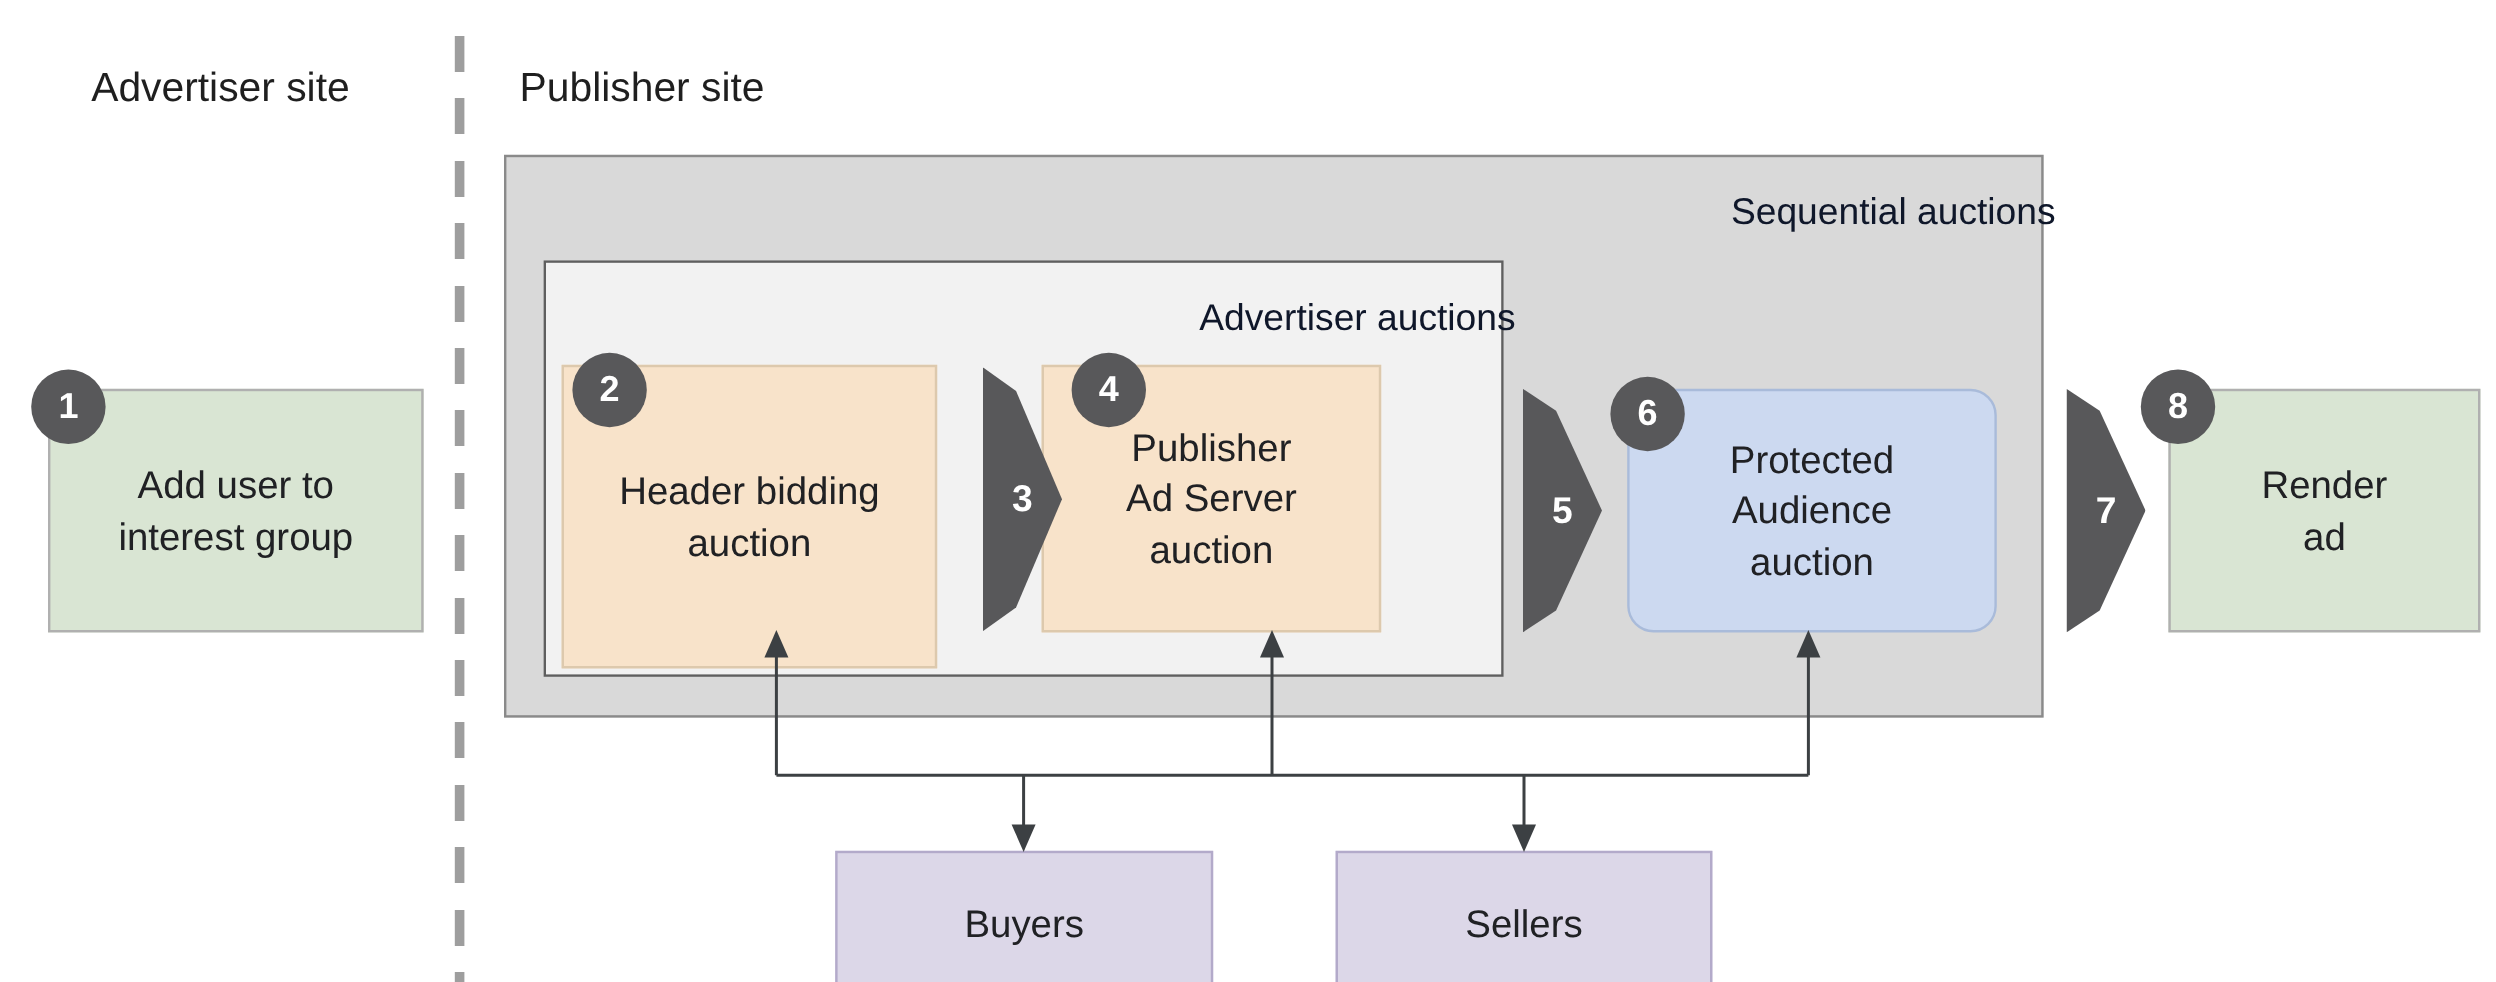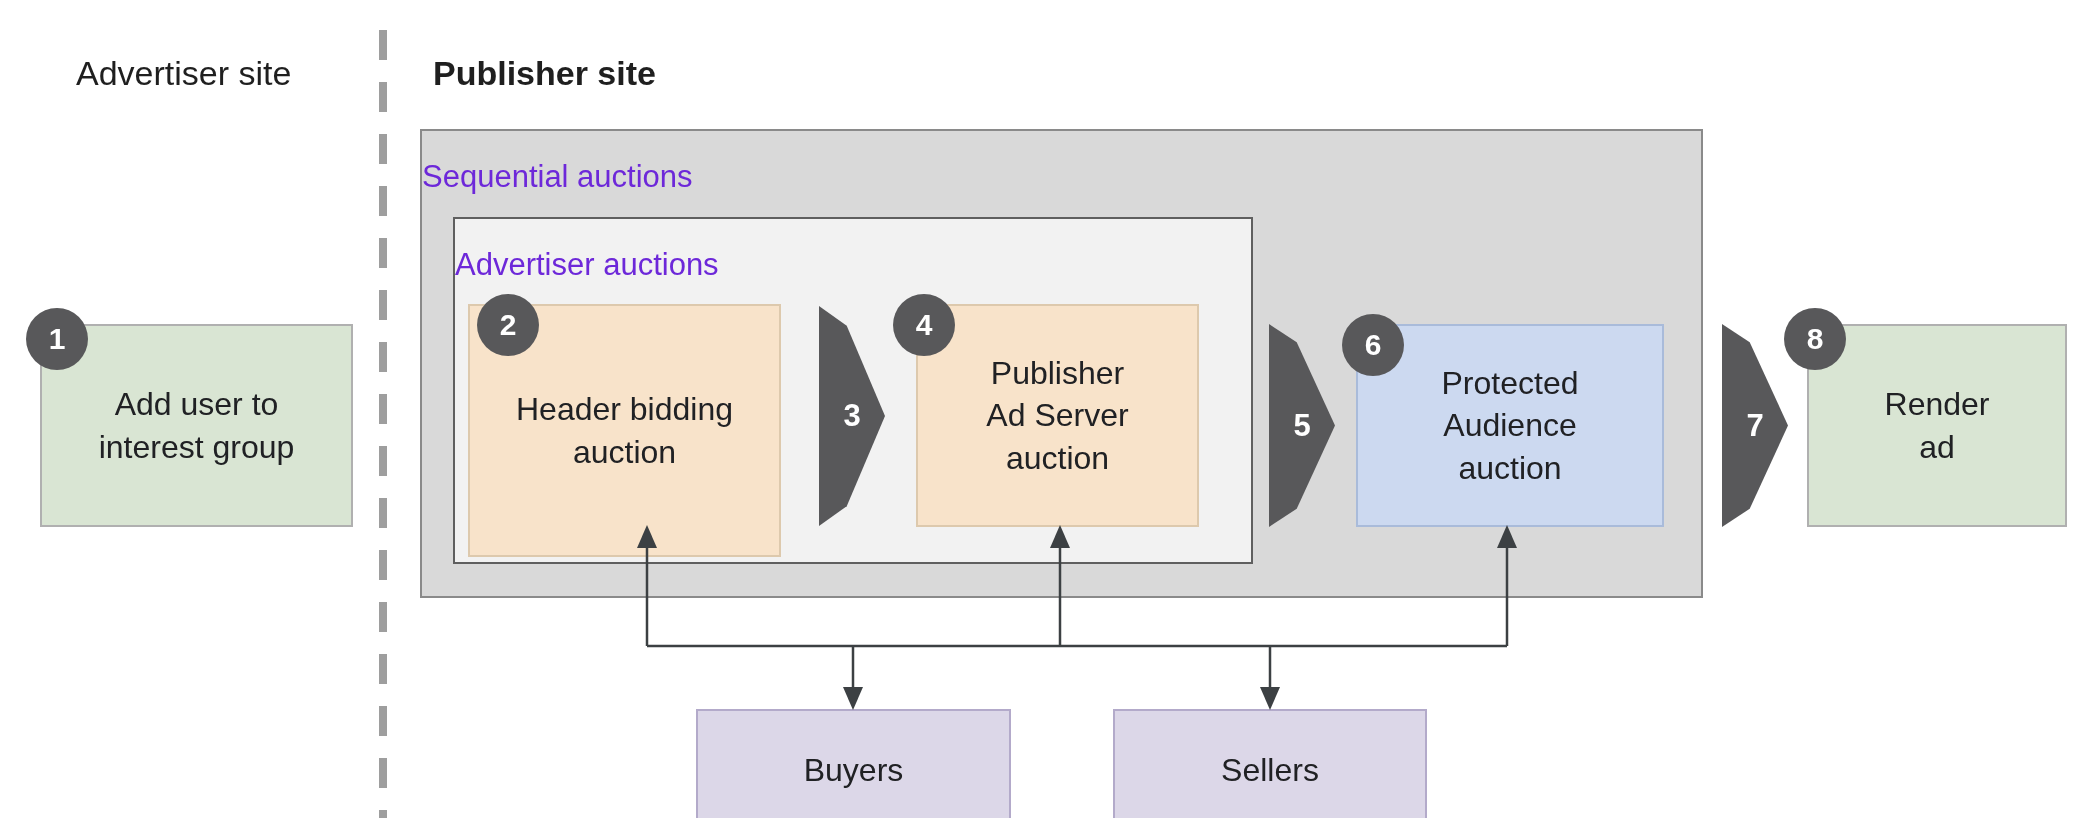--- a/index.html
+++ b/index.html
@@ -3,45 +3,45 @@
 <meta charset="utf-8">
 <style>
   * { margin:0; padding:0; box-sizing:border-box; }
   html,body { background:#ffffff; }
   body { font-family:"Liberation Sans", sans-serif; color:#202124; }
 
   .canvas { position:relative; width:2080px; height:818px; background:#ffffff; overflow:hidden;margin-top:20px; }
 
   .zone-label { position:absolute; font-size:34px; color:#1f1f1f; }
   .zone-label.advertiser { left:76px; top:34px; }
-  .zone-label.publisher  { left:433px; top:34px;font-weight:bold; }
+  .zone-label.publisher  { left:433px; top:34px; }
 
   .divider {
     position:absolute; left:379px; top:10px; width:8px; height:798px;
     background:repeating-linear-gradient(to bottom, #9e9e9e 0 30px, transparent 30px 52px);
   }
 
   .panel { position:absolute; border:2px solid; }
   .panel.sequential { left:420px; top:109px; width:1283px; height:469px; background:#d9d9d9; border-color:#8a8a8a; }
   .panel.contextual { left:453px; top:197px; width:800px;  height:347px; background:#f2f2f2; border-color:#5f5f5f; }
-  .panel-title { position:absolute; top:28px; left:0; width:100%; text-align:left; font-size:31px; color:#6d28d9; }
+  .panel-title { position:absolute; top:28px; left:12px; width:100%; text-align:right; font-size:31px; color:#0f172a; }
 
   .node {
     position:absolute; border:2px solid;
     display:flex; align-items:center; justify-content:center;
     text-align:center; font-size:32px; line-height:1.32; white-space:pre-line; color:#202124;
   }
   .node.green  { background:#d9e5d3; border-color:#b0b0b0;text-align:center; }
   .node.orange { background:#f8e3ca; border-color:#ddc9ad; }
-  .node.blue   { background:#ccd9f0; border-color:#a9bbda; }
+  .node.blue   { background:#ccd9f0; border-color:#a9bbda;border-radius:22px; }
   .node.purple { background:#dcd7e8; border-color:#b3aaca; }
 
   .node.interest-group      { left:40px;   top:304px; width:313px; height:203px; }
   .node.header-bidding      { left:468px;  top:284px; width:313px; height:253px; }
-  .node.publisher-adserver  { left:916px;  top:284px; width:283px; height:223px; }
+  .node.publisher-adserver  { left:868px;  top:284px; width:283px; height:223px; }
   .node.protected-audience  { left:1356px; top:304px; width:308px; height:203px; }
   .node.render-ad           { left:1807px; top:304px; width:260px; height:203px; }
   .node.buyers              { left:696px;  top:689px; width:315px; height:122px; }
   .node.sellers             { left:1113px; top:689px; width:314px; height:122px; }
 
   .badge {
     position:absolute; width:62px; height:62px; border-radius:50%;
     background:#58585a; color:#ffffff; font-size:30px; font-weight:bold;
     display:flex; align-items:center; justify-content:center;
   }

